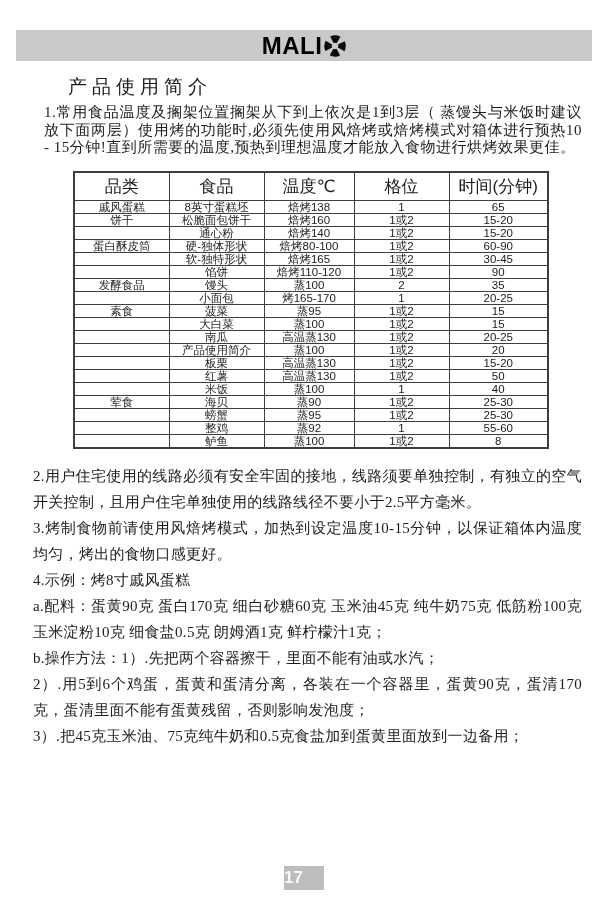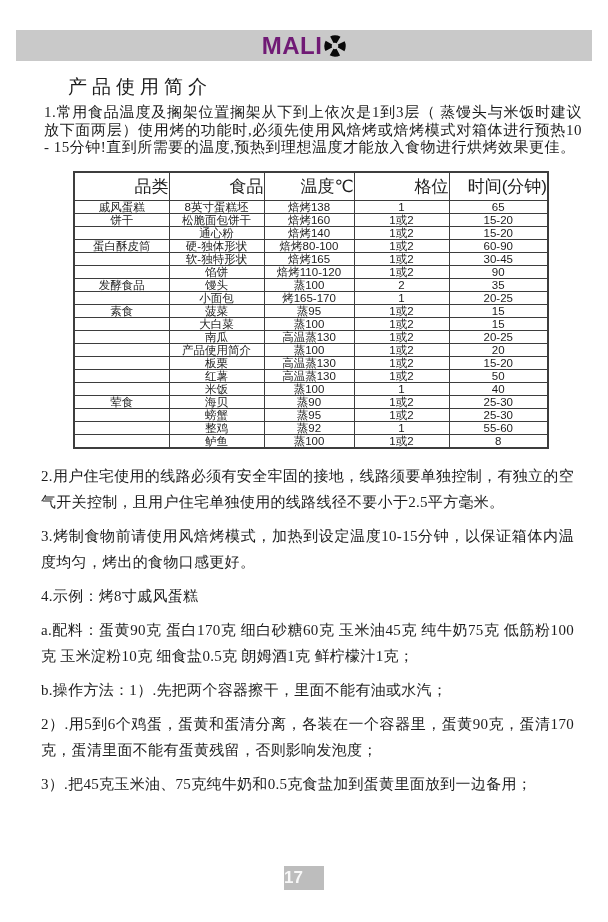--- a/index.html
+++ b/index.html
@@ -26,21 +26,21 @@
     justify-content: center;
   }
   .logo {
     display: inline-flex;
     align-items: center;
     gap: 1px;
     font-family: "Liberation Sans", "DejaVu Sans", sans-serif;
     font-weight: 700;
     font-size: 24px;
     letter-spacing: 0.5px;
-    color: #701a75;
+    color: #000000;
     line-height: 1;
   }
   .logo svg { display: block; margin-left: 1px; }
   .page-title {
     margin: 13px 0 0 68px;
     font-size: 19px;
     font-weight: normal;
     letter-spacing: 5px;
   }
   .intro {
@@ -59,21 +59,21 @@
   }
   table.food-table, table.food-table th, table.food-table td {
     border: 1px solid #3d3d3d;
   }
   table.food-table { border-width: 2px; }
   table.food-table th {
     font-size: 17px;
     font-weight: normal;
     height: 27px;
     padding: 0;
-    text-align: right;
+    text-align: center;
   }
   table.food-table td {
     font-size: 11.5px;
     height: 12px;
     line-height: 12px;
     padding: 0;
     text-align: center;
     white-space: nowrap;
     overflow: visible;
   }
@@ -81,21 +81,21 @@
   col.c2 { width: 95px; }
   col.c3 { width: 90px; }
   col.c4 { width: 95px; }
   col.c5 { width: 99px; }
   .notes {
     margin: 14px 26px 0 33px;
     font-size: 15px;
     line-height: 26px;
     letter-spacing: 0.3px;
   }
-  .notes p { margin: 8px; text-align: justify; }
+  .notes p { margin: 0; text-align: justify; }
   .page-number {
     position: absolute;
     left: 50%;
     transform: translateX(-50%);
     bottom: 32px;
     width: 40px;
     height: 24px;
     background: #bdbdbd;
     color: #f8f8f8;
     font-family: "Liberation Sans", "DejaVu Sans", sans-serif;

